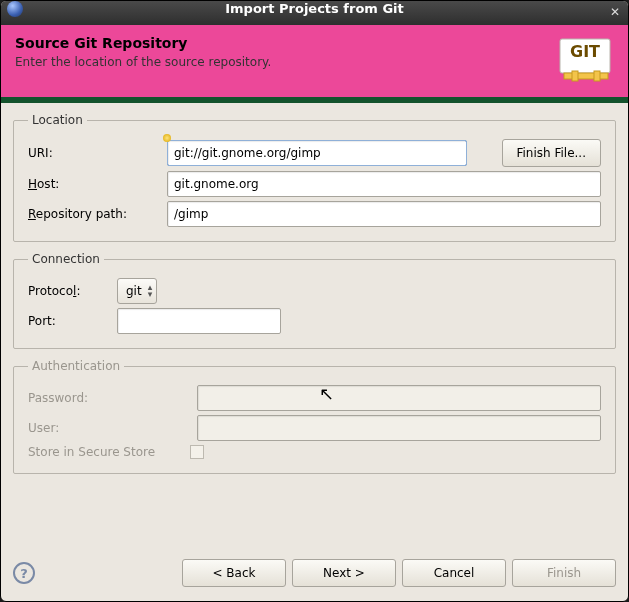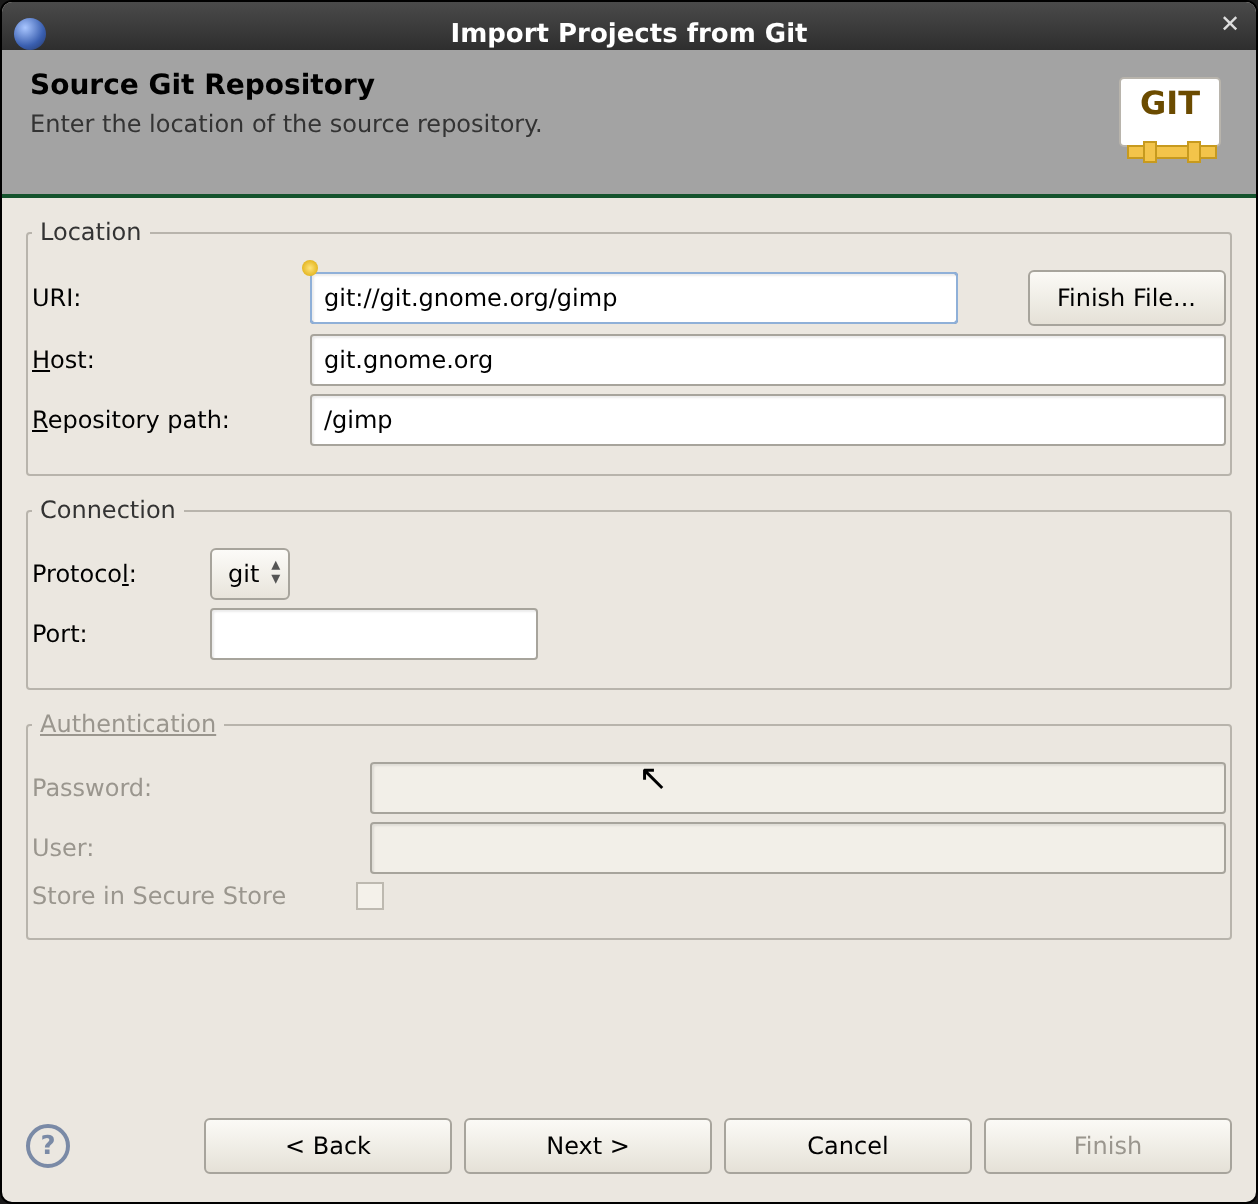--- a/index.html
+++ b/index.html
@@ -1,51 +1,51 @@
 <!DOCTYPE html>
 <html><head>
 <meta charset="utf-8">
 <style>
   * { box-sizing: border-box; font-family: "DejaVu Sans", "Liberation Sans", Arial, sans-serif; }
   body { margin: 0; background: #1a1a1a; width: 629px; height: 602px; overflow: hidden; }
   .window { width: 629px; height: 602px; background: #ebe7e0; border: 1px solid #000; border-radius: 6px; overflow: hidden; display: flex; flex-direction: column; }
-  .titlebar { height: 24px; background: linear-gradient(#4a4a4a,#2e2e2e); color: #fff; display: flex; align-items: flex-end; position: relative; font-size: 13px; font-weight: bold; }
+  .titlebar { height: 24px; background: linear-gradient(#4a4a4a,#2e2e2e); color: #fff; display: flex; align-items: flex-start; position: relative; font-size: 13px; font-weight: bold; }
   .titlebar .appicon { width: 16px; height: 16px; margin-left: 6px; background: radial-gradient(circle at 35% 30%, #a9c6ff 0, #3a5fb0 60%, #23345f 100%); border-radius: 50%; }
   .titlebar .title { position: absolute; left: 0; right: 0; text-align: center; pointer-events: none; }
   .titlebar .close { position: absolute; right: 6px; top: 4px; width: 14px; height: 14px; color: #ddd; font-size: 12px; line-height: 14px; text-align: center; cursor: pointer; }
-  .header { background: #a3a3a3; display: flex; padding: 10px 14px 14px; border-bottom: 2px solid #14532d; gap: 30px; }
+  .header { background: #ec4899; display: flex; padding: 10px 14px 14px; border-bottom: 6px solid #14532d; gap: 30px; }
   .header .htext { flex: 1; }
   .header h1 { margin: 0 0 4px; font-size: 14px; font-weight: bold; color: #000; }
   .header p { margin: 0; font-size: 12px; color: #333; }
   .header .hicon { width: 56px; height: 48px; }
   .content { flex: 1; padding: 10px 12px 4px; overflow: auto; }
-  fieldset { border: 1px solid #b8b4ac; border-radius: 2px; margin: 0 0 10px; padding: 8px 2px 10px; }
+  fieldset { border: 1px solid #b8b4ac; border-radius: 2px; margin: 0 0 10px; padding: 8px 14px 10px; }
   fieldset.disabled { color: #9a968e; }
   legend { font-size: 12px; color: #333; padding: 0 4px; }
-  fieldset.disabled legend { color: #9a968e; text-decoration: underline; }
+  fieldset.disabled legend { color: #9a968e; }
   .row { display: flex; align-items: center; margin: 4px 0; gap: 29px; }
   .row label { font-size: 12px; width: 110px; }
   .row .u { text-decoration: underline; }
   input[type=text], input[type=password] {
     flex: 1; height: 26px; padding: 2px 6px; font-size: 12px;
     background: #fff; border: 1px solid #a7a49c; border-radius: 2px;
     box-shadow: inset 1px 1px 1px rgba(0,0,0,.08);
   }
   input.focused { border: 1px solid #5a7fb0; outline: 1px solid #8fb0d8; outline-offset: -1px; }
   input.short { flex: 0 0 68px; }
   .combo { display: inline-flex; align-items: center; height: 26px; border: 1px solid #a7a49c; border-radius: 3px; background: linear-gradient(#fcfbf8,#e8e4db); font-size: 12px; padding: 0 4px 0 8px; }
   .combo .arrows { margin-left: 6px; font-size: 9px; line-height: 7px; color: #555; display: flex; flex-direction: column; }
   button.btn {
     height: 28px; padding: 0 14px; font-size: 12px;
     background: linear-gradient(#fbfaf6,#e5e1d7); border: 1px solid #a7a49c; border-radius: 3px; cursor: pointer;
   }
   button.btn:disabled { color: #9a968e; cursor: default; }
   .footer { display: flex; align-items: center; padding: 10px 12px 14px; gap: 6px; }
   .footer .help { width: 22px; height: 22px; border: 2px solid #7a8aa6; border-radius: 50%; color: #7a8aa6; font-size: 13px; font-weight: bold; display: flex; align-items: center; justify-content: center; margin-right: auto; cursor: pointer;}
-  .footer button { width: 124px; }
+  .footer button { width: 104px; }
   .bulb { position: relative; }
   .bulb::before { content: ""; position: absolute; left: -4px; top: -6px; width: 8px; height: 8px; background: radial-gradient(circle,#ffe47a,#d9a400); border-radius: 50%; }
   .cursor { position: absolute; left: 318px; top: 280px; font-size: 18px; color: #000; pointer-events: none; }
   .checkbox { width: 14px; height: 14px; border: 1px solid #bdb9b0; background: #f4f1ea; display: inline-block; vertical-align: middle; margin-left: 6px; }
   input:disabled { background: #f2efe8; }
 </style>
 </head>
 <body>
 
 <div class="window">

